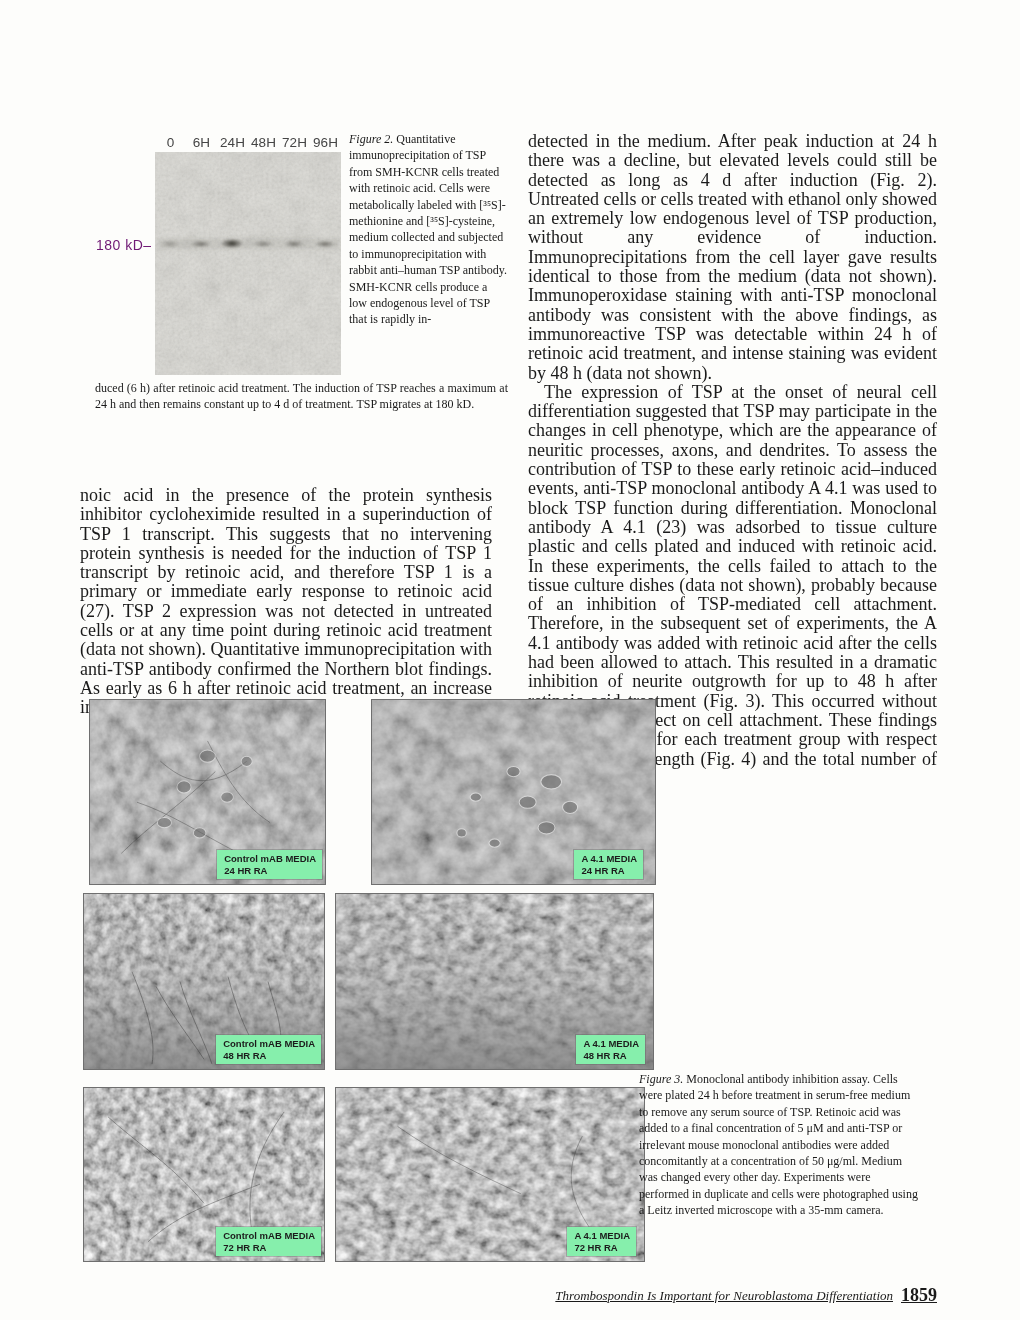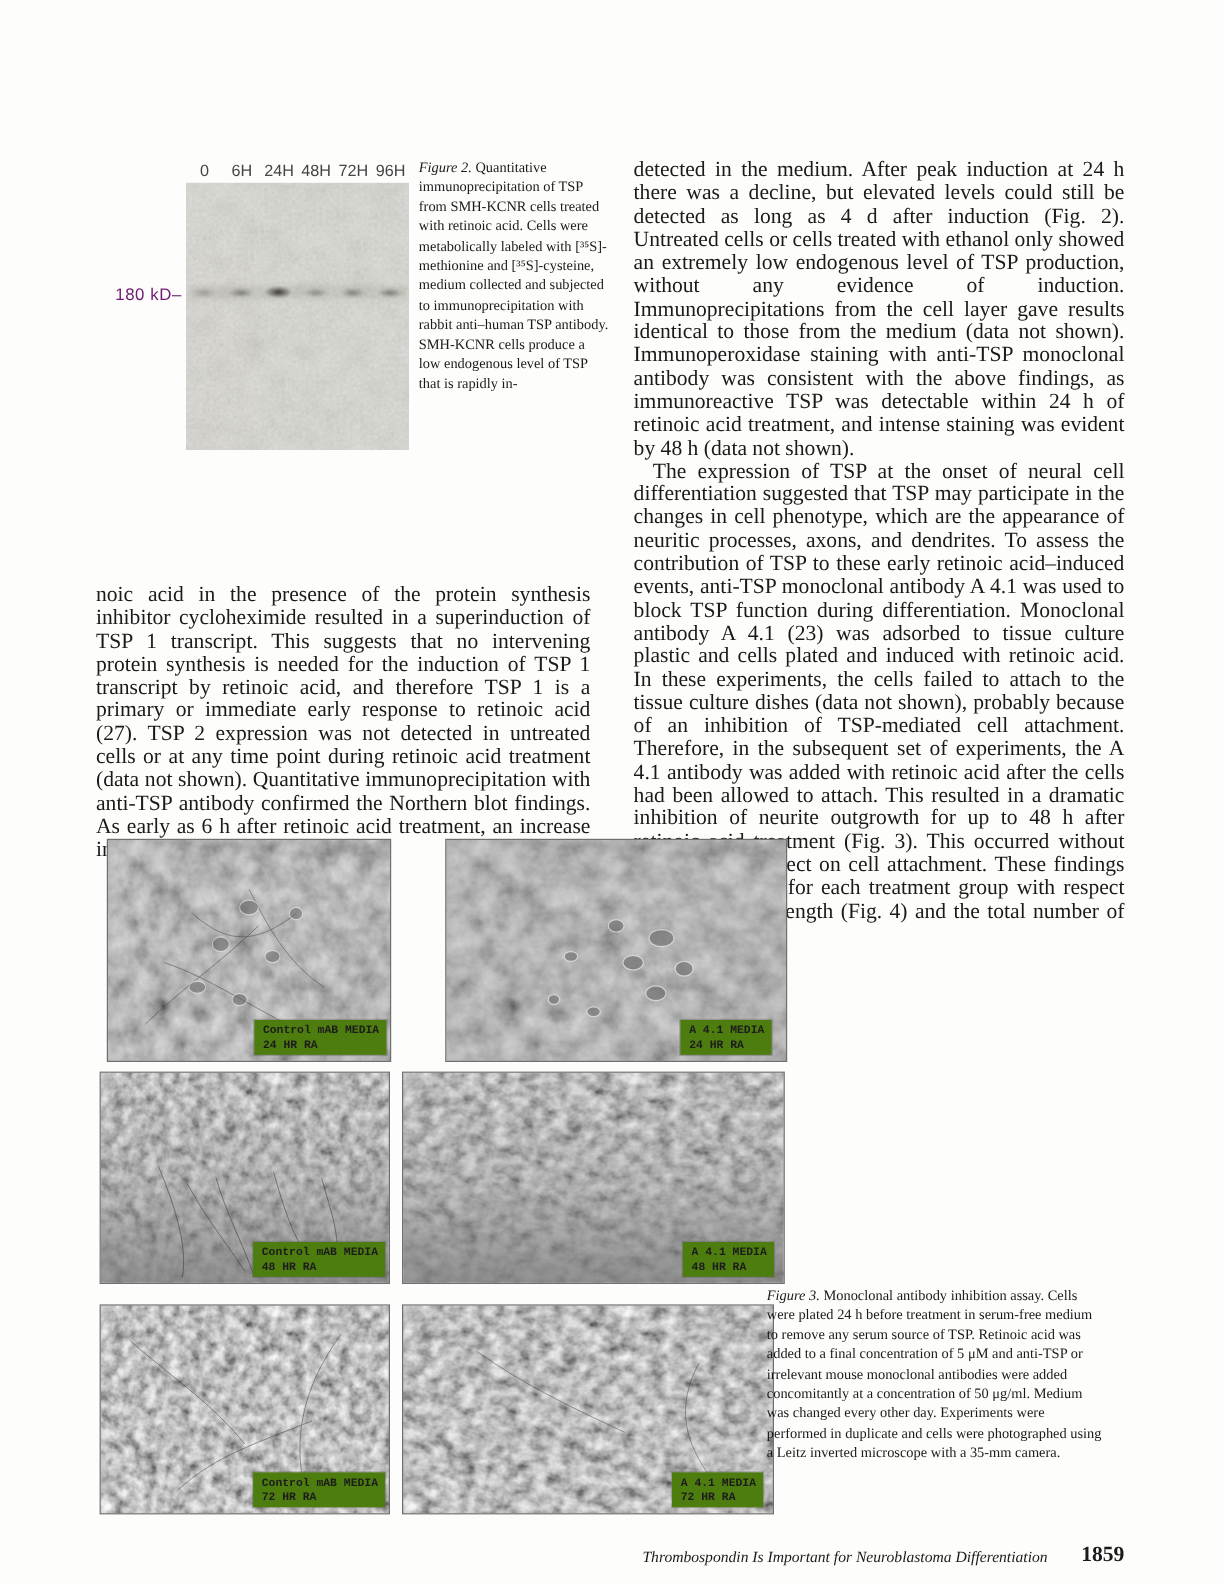--- a/index.html
+++ b/index.html
@@ -39,29 +39,29 @@
   }
   .band.main{top:85px;width:30px;height:13px;filter:blur(1.1px);}
   .smear{
     position:absolute;left:2px;top:86px;width:182px;height:11px;
     background:rgba(70,70,58,0.10);filter:blur(2px);
   }
   
   .panel{overflow:hidden;outline:1px solid #6f6f6f;background:#8d8d8d;}
   .panel svg.photo{position:absolute;left:0;top:0;width:100%;height:100%;display:block;}
   .plabel{
-    position:absolute;background:#4d7c0f;color:#1c1c1c;
-    font-family:Liberation Mono, monospace;
+    position:absolute;background:#86efac;color:#1c1c1c;
+    font-family:Liberation Sans, sans-serif;
     font-size:9.5px;font-weight:bold;line-height:11.5px;
     padding:3px 6px 3px 7px;white-space:nowrap;box-shadow:0 0 0 1px rgba(90,90,90,0.35);
   }
   
   .footer{
     left:420px;top:1285px;width:517px;display:flex;
-    justify-content:flex-end;align-items:flex-end;gap:28px;
+    justify-content:flex-end;align-items:center;gap:8px;text-decoration:underline;
   }
   .footer .rtitle{font-style:italic;font-size:13px;}
   .footer .pagenum{font-weight:bold;font-size:18px;}
 </style>
 </head>
 <body>
 
 <svg width="0" height="0" style="position:absolute" aria-hidden="true">
   <defs>
     <filter id="texSparse" x="0" y="0" width="100%" height="100%">
@@ -124,20 +124,21 @@
     <div class="band main" style="left: 62px; opacity: 0.96;"></div>
     <div class="band" style="left: 95px; opacity: 0.42;"></div>
     <div class="band" style="left: 126px; opacity: 0.48;"></div>
     <div class="band" style="left: 157px; opacity: 0.54;"></div>
   </div>
 
   <div class="abs caption" style="left:349px;top:131px;width:158px">
     <span class="figlead">Figure 2.</span><span> Quantitative immunoprecipitation of TSP from SMH-KCNR cells treated with retinoic acid. Cells were metabolically labeled with [³⁵S]-methionine and [³⁵S]-cysteine, medium collected and subjected to immunoprecipitation with rabbit anti–human TSP antibody. SMH-KCNR cells produce a low endogenous level of TSP that is rapidly in-</span>
   </div>
 
+  <div class="abs caption cap-justify" style="left:95px;top:380px;width:413px">duced (6 h) after retinoic acid treatment. The induction of TSP reaches a maximum at 24 h and then remains constant up to 4 d of treatment. TSP migrates at 180 kD.</div>
 
   <div class="abs bodytext" style="left:80px;top:486px;width:412px">
     <p>noic acid in the presence of the protein synthesis inhibitor cycloheximide resulted in a superinduction of TSP 1 transcript. This suggests that no intervening protein synthesis is needed for the induction of TSP 1 transcript by retinoic acid, and therefore TSP 1 is a primary or immediate early response to retinoic acid (27). TSP 2 expression was not detected in untreated cells or at any time point during retinoic acid treatment (data not shown). Quantitative immunoprecipitation with anti-TSP antibody confirmed the Northern blot findings. As early as 6 h after retinoic acid treatment, an increase in TSP protein was</p>
   </div>
 
   <div class="abs bodytext" style="left:528px;top:132px;width:409px">
     <p>detected in the medium. After peak induction at 24 h there was a decline, but elevated levels could still be detected as long as 4 d after induction (Fig. 2). Untreated cells or cells treated with ethanol only showed an extremely low endogenous level of TSP production, without any evidence of induction. Immunoprecipitations from the cell layer gave results identical to those from the medium (data not shown). Immunoperoxidase staining with anti-TSP monoclonal antibody was consistent with the above findings, as immunoreactive TSP was detectable within 24 h of retinoic acid treatment, and intense staining was evident by 48 h (data not shown).</p>
     <p class="indent">The expression of TSP at the onset of neural cell differentiation suggested that TSP may participate in the changes in cell phenotype, which are the appearance of neuritic processes, axons, and dendrites. To assess the contribution of TSP to these early retinoic acid–induced events, anti-TSP monoclonal antibody A 4.1 was used to block TSP function during differentiation. Monoclonal antibody A 4.1 (23) was adsorbed to tissue culture plastic and cells plated and induced with retinoic acid. In these experiments, the cells failed to attach to the tissue culture dishes (data not shown), probably because of an inhibition of TSP-mediated cell attachment. Therefore, in the subsequent set of experiments, the A 4.1 antibody was added with retinoic acid after the cells had been allowed to attach. This resulted in a dramatic inhibition of neurite outgrowth for up to 48 h after retinoic acid treatment (Fig. 3). This occurred without an observable effect on cell attachment. These findings were quantitated for each treatment group with respect to mean neurite length (Fig. 4) and the total number of cells with</p>
   </div>
 

